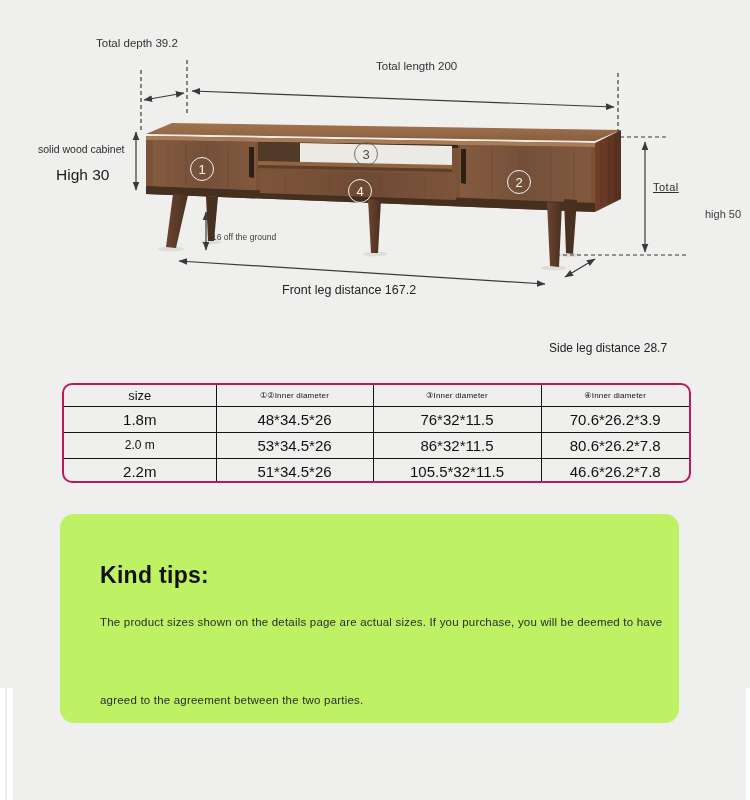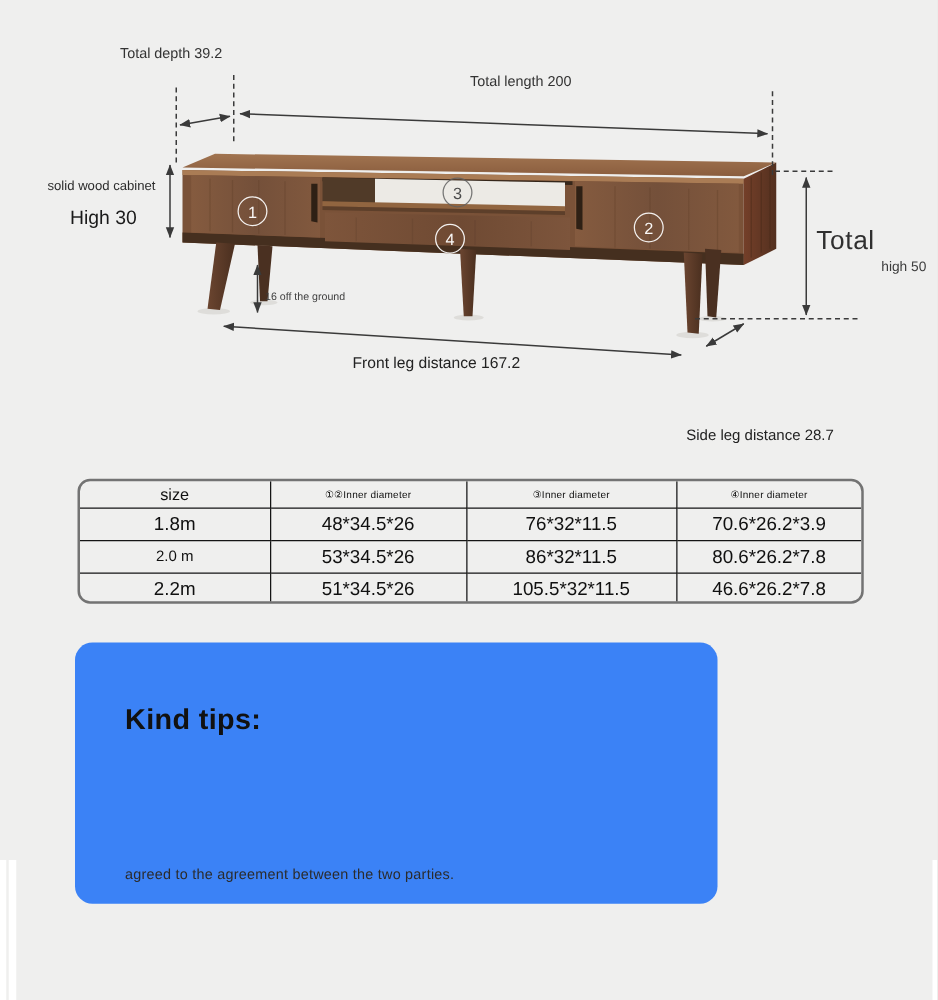--- a/index.html
+++ b/index.html
@@ -11,53 +11,53 @@
   .lbl{position:absolute;white-space:nowrap;color:#333;}
 
   
   .lbl-depth{left:96px;top:37px;font-size:11.5px;}
   .lbl-length{left:376px;top:60px;font-size:11.5px;}
   .lbl-material{left:38px;top:143px;font-size:10.5px;color:#2c2c2c;}
   .lbl-high30{left:56px;top:166px;font-size:15.5px;color:#1a1a1a;}
   .lbl-ground{left:212px;top:232px;font-size:8.5px;color:#3d3d3d;}
   .lbl-frontleg{left:282px;top:283px;font-size:12.5px;color:#222;text-align:right;}
   .lbl-sideleg{left:549px;top:297px;font-size:12px;color:#222;margin-top:44px;}
-  .lbl-total{left:653px;top:181px;font-size:21px;color:#2f2f2f;letter-spacing:.5px;}
+  .lbl-total{left:653px;top:181px;font-size:11px;color:#2f2f2f;letter-spacing:.5px;text-decoration:underline;}
   .lbl-high50{left:657px;top:208px;font-size:11px;color:#3c3c3c;margin-left:48px;}
 
   
   .part-circle{
     position:absolute;width:22px;height:22px;border-radius:50%;
     display:flex;align-items:center;justify-content:center;
     font-size:13px;line-height:1;
   }
   .pc-light{border:1.5px solid rgba(255,255,255,.92);color:rgba(255,255,255,.96);}
   .pc-dark{border:1.5px solid rgba(95,95,95,.85);color:#4a4a4a;}
 
   
   #size-table-wrap{
     position:absolute;left:62px;top:383px;width:629px;height:100px;
-    border:2px solid #737373;border-radius:10px;overflow:hidden;box-sizing:border-box;
+    border:2px solid #be185d;border-radius:10px;overflow:hidden;box-sizing:border-box;
   }
   #size-table{width:100%;height:100%;border-collapse:collapse;table-layout:fixed;}
   #size-table th,#size-table td{
     border-right:1.5px solid #141414;border-bottom:1.5px solid #141414;
     text-align:center;vertical-align:middle;padding:0;font-weight:normal;color:#101010;
   }
   #size-table th:last-child,#size-table td:last-child{border-right:none;}
   #size-table tr:last-child td{border-bottom:none;}
   .h-size{font-size:13px;}
   .h-dim{font-size:8px;letter-spacing:.2px;color:#232323;}
   .cell{font-size:15px;}
   .cell-sm{font-size:12px;}
 
   
   #kind-tips{
-    position:absolute;left:60px;top:514px;width:514px;height:209px;
-    background:#3b82f6;border-radius:14px;
+    position:absolute;left:60px;top:514px;width:619px;height:209px;
+    background:#bef264;border-radius:14px;
   }
   .kt-title{position:absolute;left:40px;top:48px;font-size:23px;font-weight:700;color:#111;letter-spacing:.3px;}
   .kt-line{position:absolute;left:40px;font-size:11.5px;color:#2b2b2b;letter-spacing:.2px;white-space:nowrap;}
   .kt-line1{top:102px;}
   .kt-line2{top:144px;margin-top:36px;}
 
   
   .edge-strip{position:absolute;background:#ffffff;}
 </style>
 </head>
@@ -203,20 +203,21 @@
         <td class="cell">51*34.5*26</td>
         <td class="cell">105.5*32*11.5</td>
         <td class="cell">46.6*26.2*7.8</td>
       </tr>
     </tbody>
       </table>
   </div>
 
   <div id="kind-tips">
     <div class="kt-title">Kind tips:</div>
+    <div class="kt-line kt-line1">The product sizes shown on the details page are actual sizes. If you purchase, you will be deemed to have</div>
     <div class="kt-line kt-line2">agreed to the agreement between the two parties.</div>
   </div>
 
   <div class="edge-strip" style="left:0;top:688px;width:13px;height:112px">
     <div style="position:absolute;left:5px;top:0;width:2px;height:112px;background:#efefee"></div>
   </div>
   <div class="edge-strip" style="left:746px;top:688px;width:4px;height:112px"></div>
 
 </div>
 

